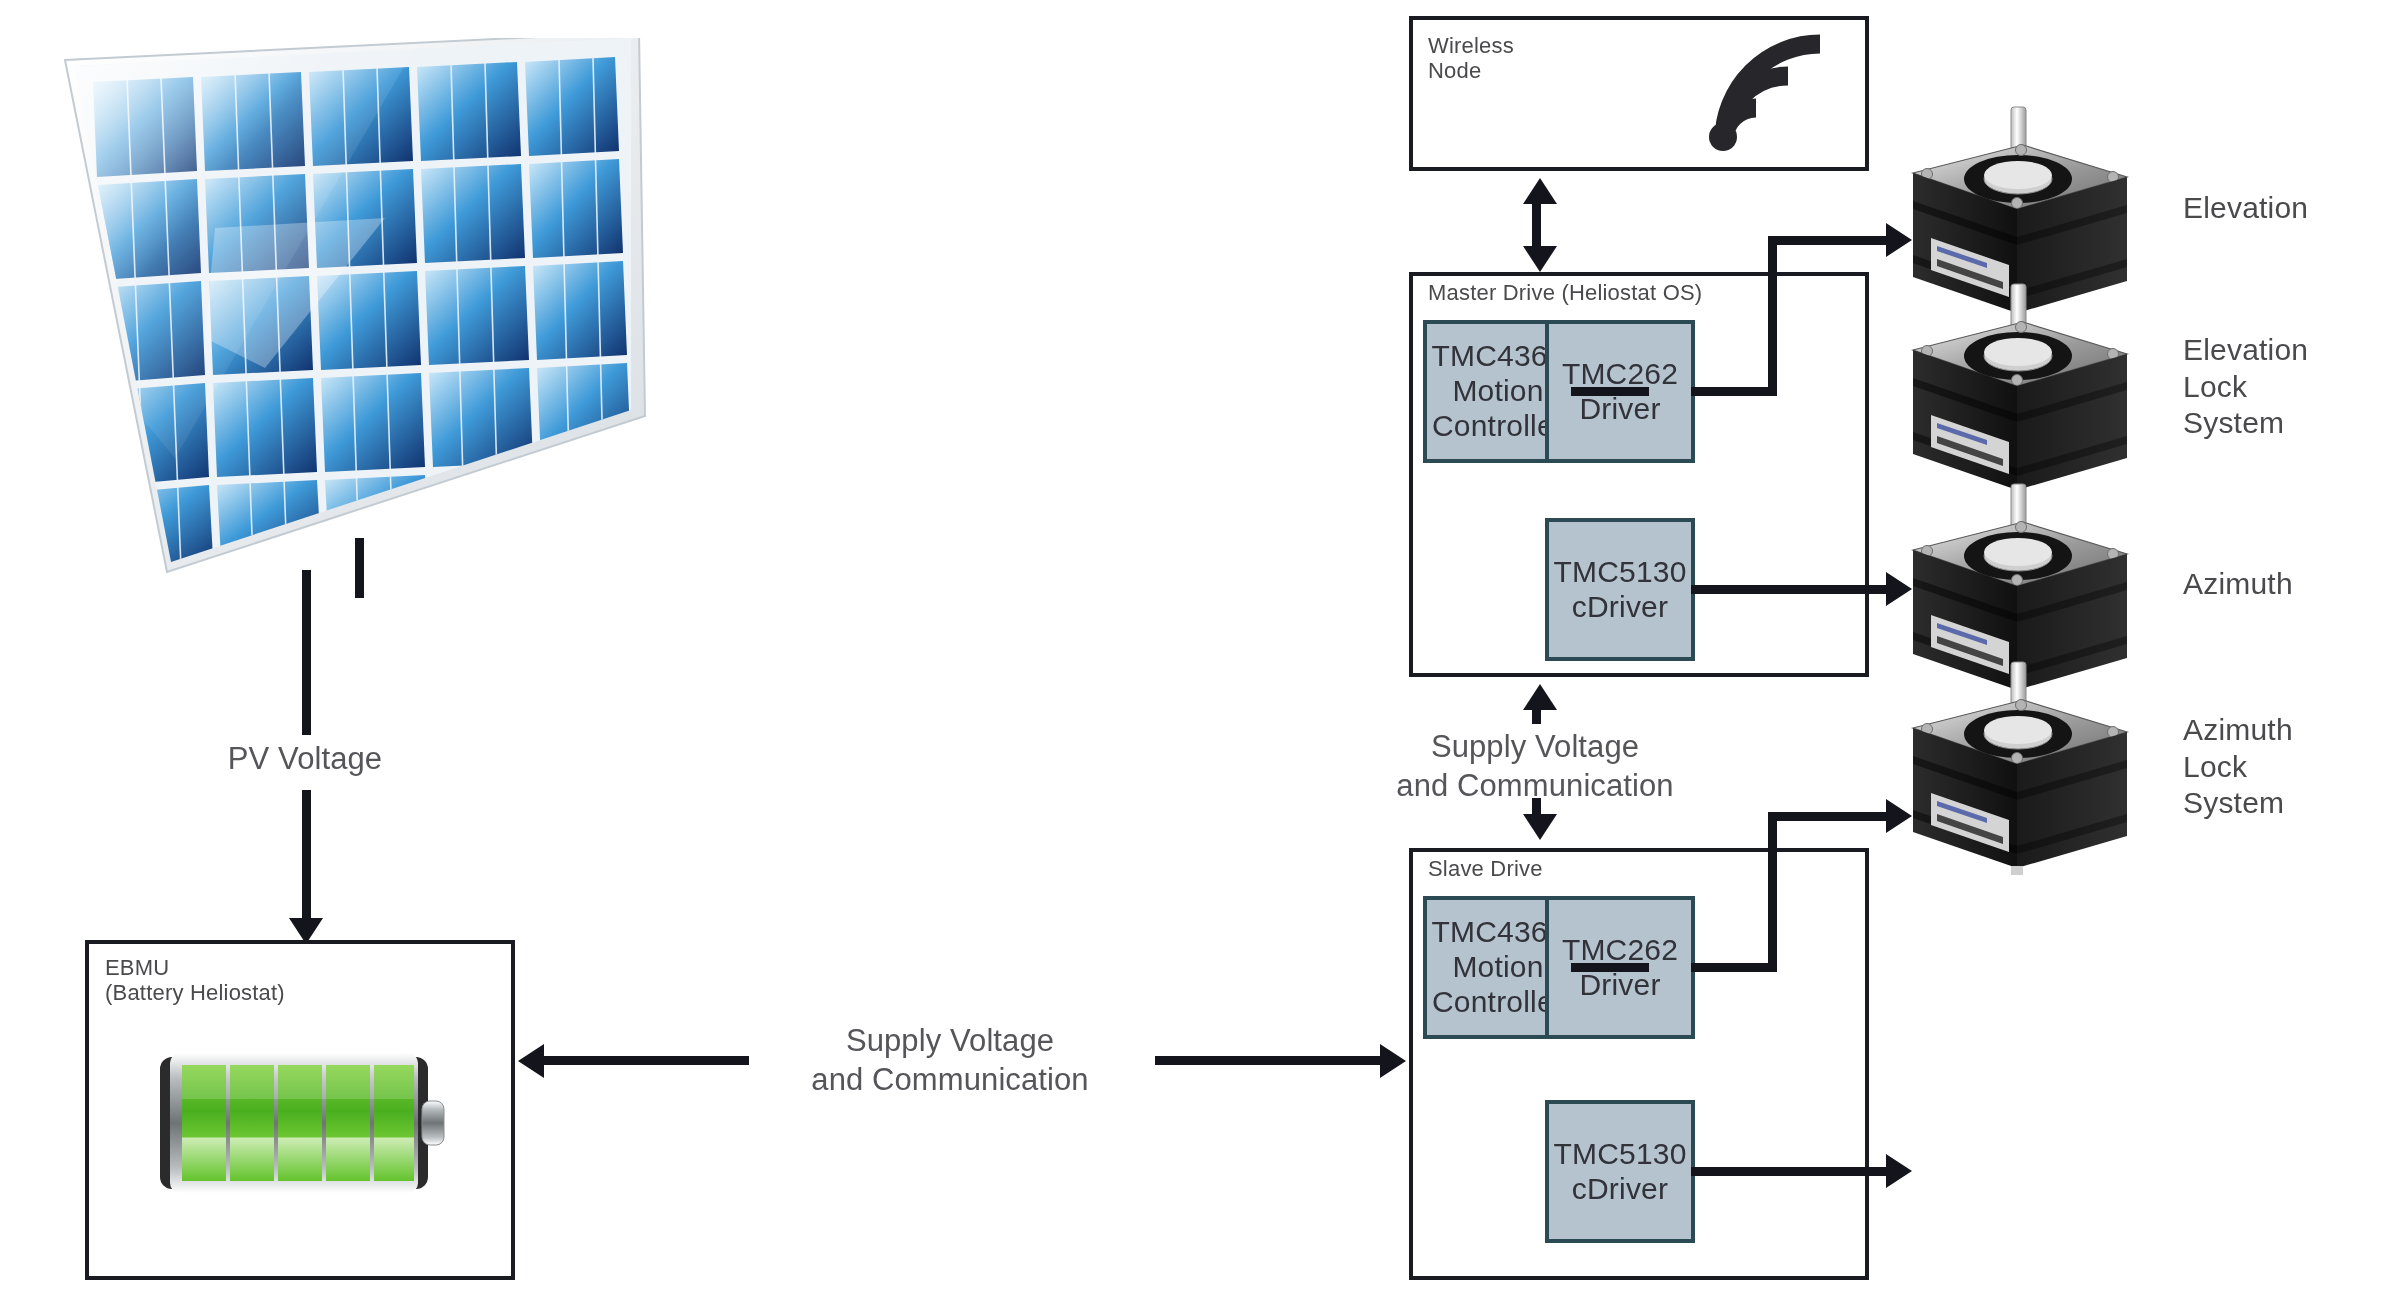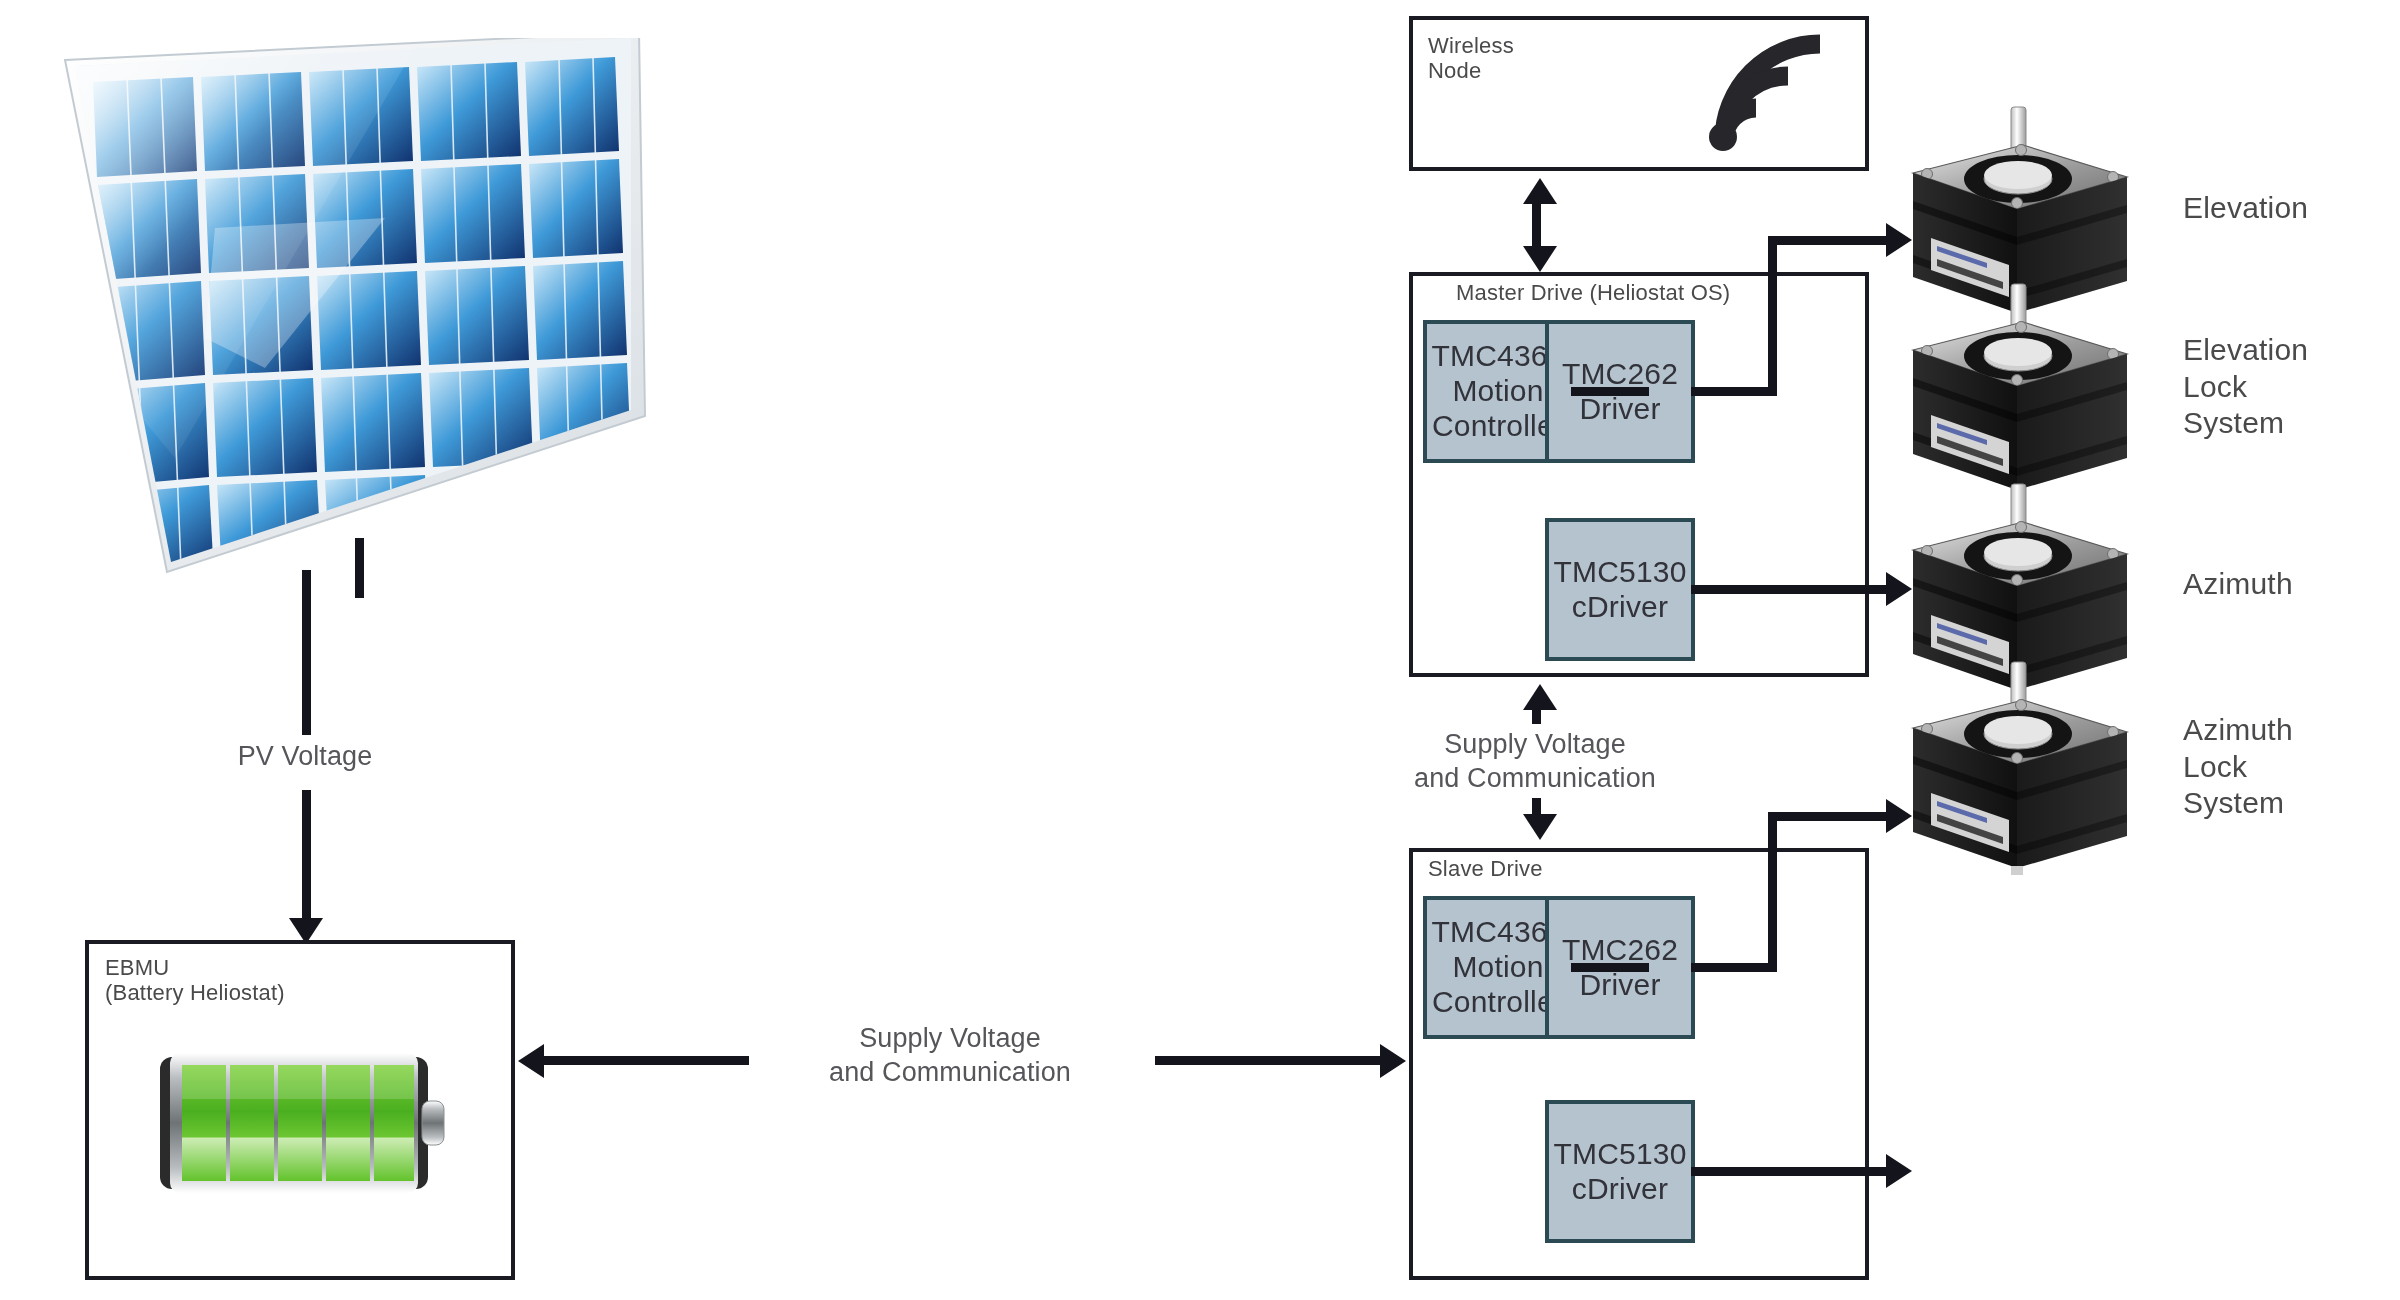--- a/index.html
+++ b/index.html
@@ -20,21 +20,21 @@
   .vline{position:absolute;background:#14141c;width:9px;}
   .arrow-r{position:absolute;width:0;height:0;border-top:17px solid transparent;
            border-bottom:17px solid transparent;border-left:26px solid #14141c;}
   .arrow-l{position:absolute;width:0;height:0;border-top:17px solid transparent;
            border-bottom:17px solid transparent;border-right:26px solid #14141c;}
   .arrow-u{position:absolute;width:0;height:0;border-left:17px solid transparent;
            border-right:17px solid transparent;border-bottom:26px solid #14141c;}
   .arrow-d{position:absolute;width:0;height:0;border-left:17px solid transparent;
            border-right:17px solid transparent;border-top:26px solid #14141c;}
 
-  .edge-label{position:absolute;font-size:27px;color:#55555a;line-height:1.25;
+  .edge-label{position:absolute;font-size:31px;color:#55555a;line-height:1.25;
               text-align:center;white-space:pre-line;letter-spacing:.1px;}
 
   .motor-label{position:absolute;font-size:30px;color:#4a4a4d;line-height:1.22;
                white-space:pre-line;letter-spacing:.2px;}
 
   
   .wifi{position:absolute;}
 
   
   .battery{position:absolute;}
@@ -199,21 +199,21 @@
     <circle cx="33" cy="107" r="14" fill="#26262b"></circle>
   </svg>
 </div>
 
 <div class="arrow-u" style="left:1523px;top:178px;"></div>
 <div class="vline" style="left:1532px;top:202px;height:46px;"></div>
 <div class="arrow-d" style="left:1523px;top:246px;"></div>
 
 <div class="block" style="left:1409px;top:272px;width:460px;height:405px;">
 </div>
-<div class="block-title" style="left:1428px;top:280px;width:440px;margin-left:28px;">Master Drive (Heliostat OS)</div>
+<div class="block-title" style="left:1428px;top:280px;width:440px;">Master Drive (Heliostat OS)</div>
 
 <div class="chip" style="left:1423px;top:320px;width:150px;height:143px;">TMC4361
 Motion
 Controller</div>
 <div class="chip" style="left:1545px;top:320px;width:150px;height:143px;">TMC262
 Driver</div>
 <div class="chip" style="left:1545px;top:518px;width:150px;height:143px;">TMC5130
 cDriver</div>
 
 <div class="hline" style="left:1571px;top:387px;width:78px;"></div>

